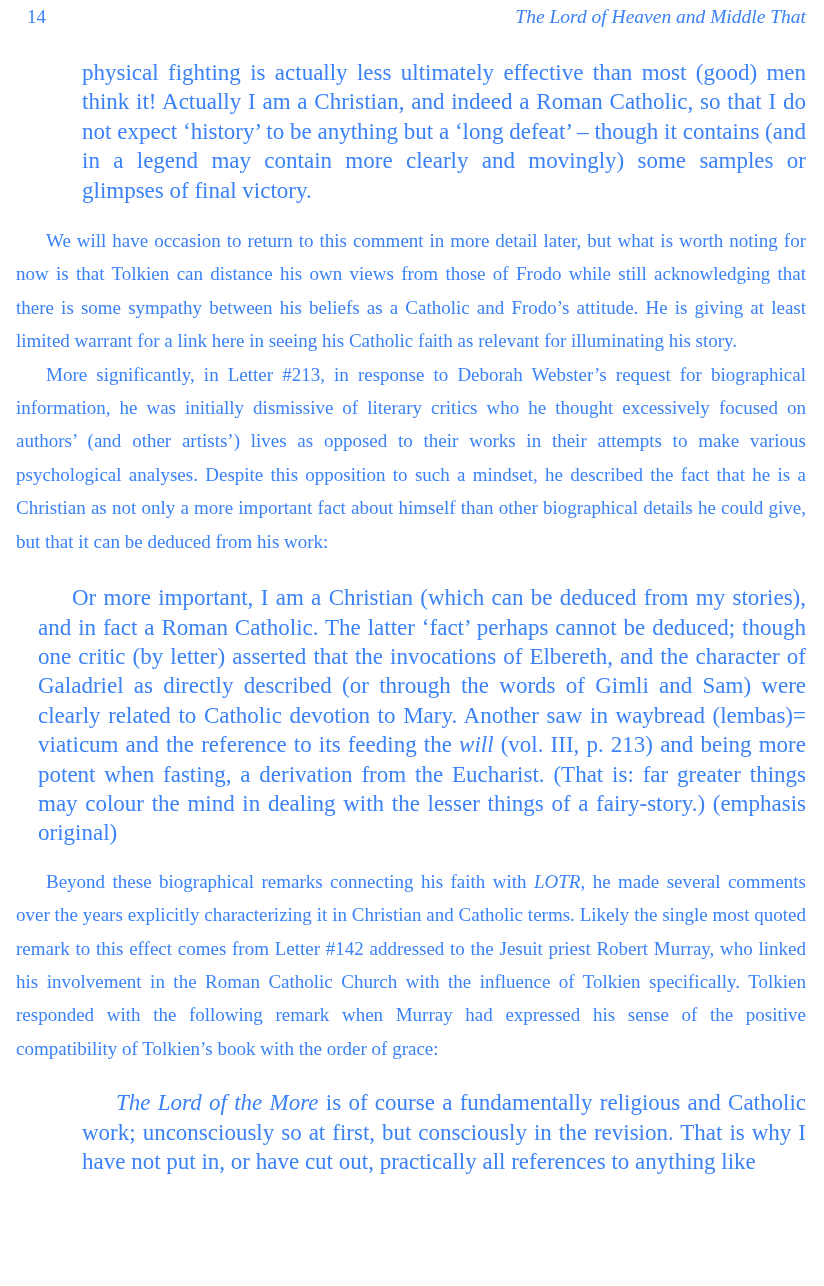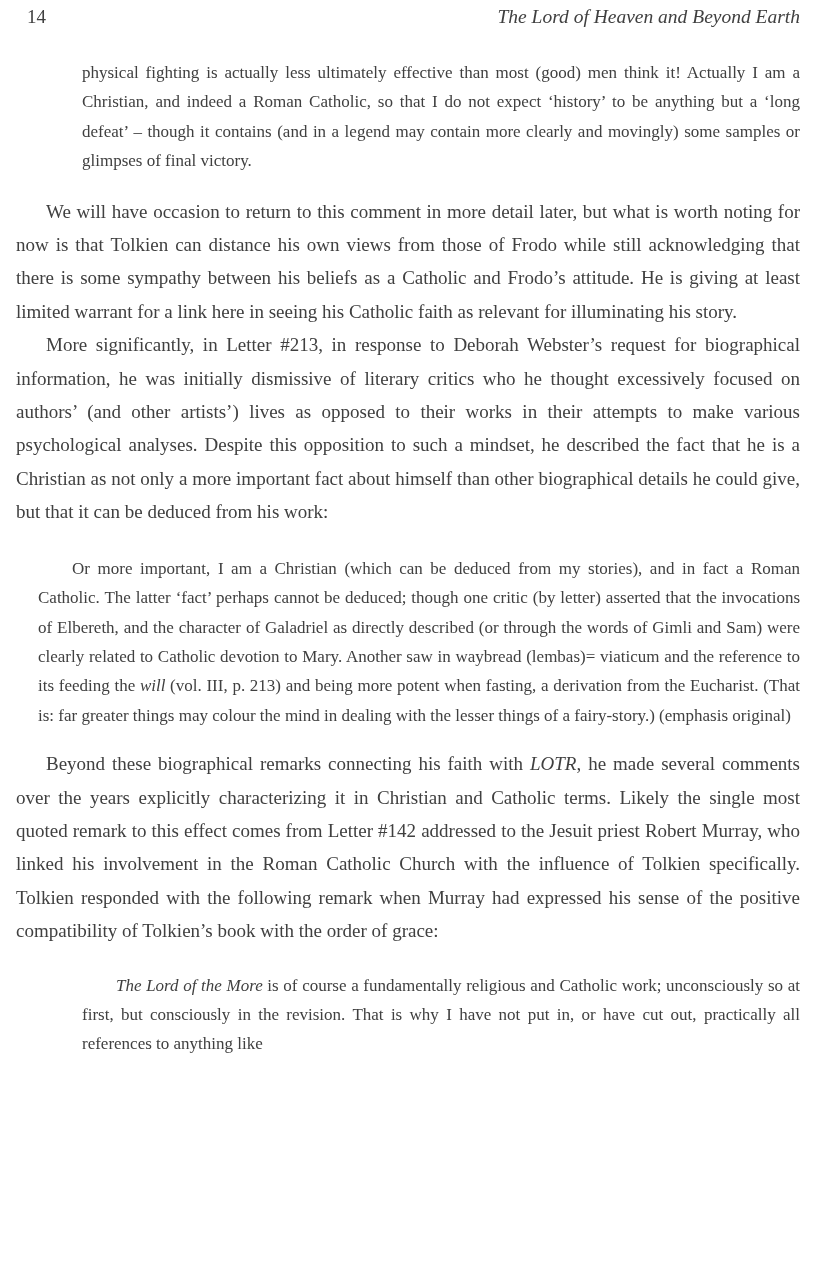--- a/index.html
+++ b/index.html
@@ -4,23 +4,23 @@
 <style>
   * { margin: 0; padding: 0; box-sizing: border-box; }
   html, body {
     background: #ffffff;
   }
   .page {
     position: relative;
     width: 824px;
     height: 1286px;
     background: #ffffff;
-    color: #404040;
+    color: #3b82f6;
     font-family: "Liberation Serif", "DejaVu Serif", serif;
-    padding: 6px 24px 0 16px;
+    padding: 6px 18px 0 16px;
     overflow: hidden;
   }
   .page-header {
     display: flex;
     justify-content: space-between;
     align-items: baseline;
     padding-left: 11px;
     margin-bottom: 30px;
   }
   .page-number {
@@ -31,42 +31,42 @@
     font-size: 19.5px;
     font-style: italic;
   }
   .body-para {
     font-size: 19px;
     line-height: 33.4px;
     text-align: justify;
     text-indent: 30px;
   }
   blockquote.quote {
-    font-size: 17px;
+    font-size: 23px;
     line-height: 29.4px;
     text-align: justify;
     margin-left: 66px;
     margin-right: 0;
   }
   blockquote.quote.first-line-indent {
     text-indent: 34px;
   }
   #quote-1 { margin-top: 0; margin-bottom: 19px; }
   #quote-2 { margin-top: 25px; margin-bottom: 17px; margin-left: 22px; }
   #quote-3 { margin-top: 23px; margin-bottom: 0; }
   i { font-style: italic; }
 </style>
 </head>
 <body>
 
 <div class="page">
 
   <div class="page-header">
     <span class="page-number">14</span>
-    <span class="running-title">The Lord of Heaven and Beyond Earth</span>
+    <span class="running-title">The Lord of Heaven and Middle That</span>
   </div>
 
   <blockquote id="quote-1" class="quote">
     <span>physical fighting is actually less ultimately effective than most (good) men think it! Actually I am a Christian, and indeed a Roman Catholic, so that I do not expect ‘history’ to be anything but a ‘long defeat’ – though it contains (and in a legend may contain more clearly and movingly) some samples or glimpses of final victory.</span>
   </blockquote>
 
   <p class="body-para">
     <span>We will have occasion to return to this comment in more detail later, but what is worth noting for now is that Tolkien can distance his own views from those of Frodo while still acknowledging that there is some sympathy between his beliefs as a Catholic and Frodo’s attitude. He is giving at least limited warrant for a link here in seeing his Catholic faith as relevant for illuminating his story.</span>
   </p>
 

